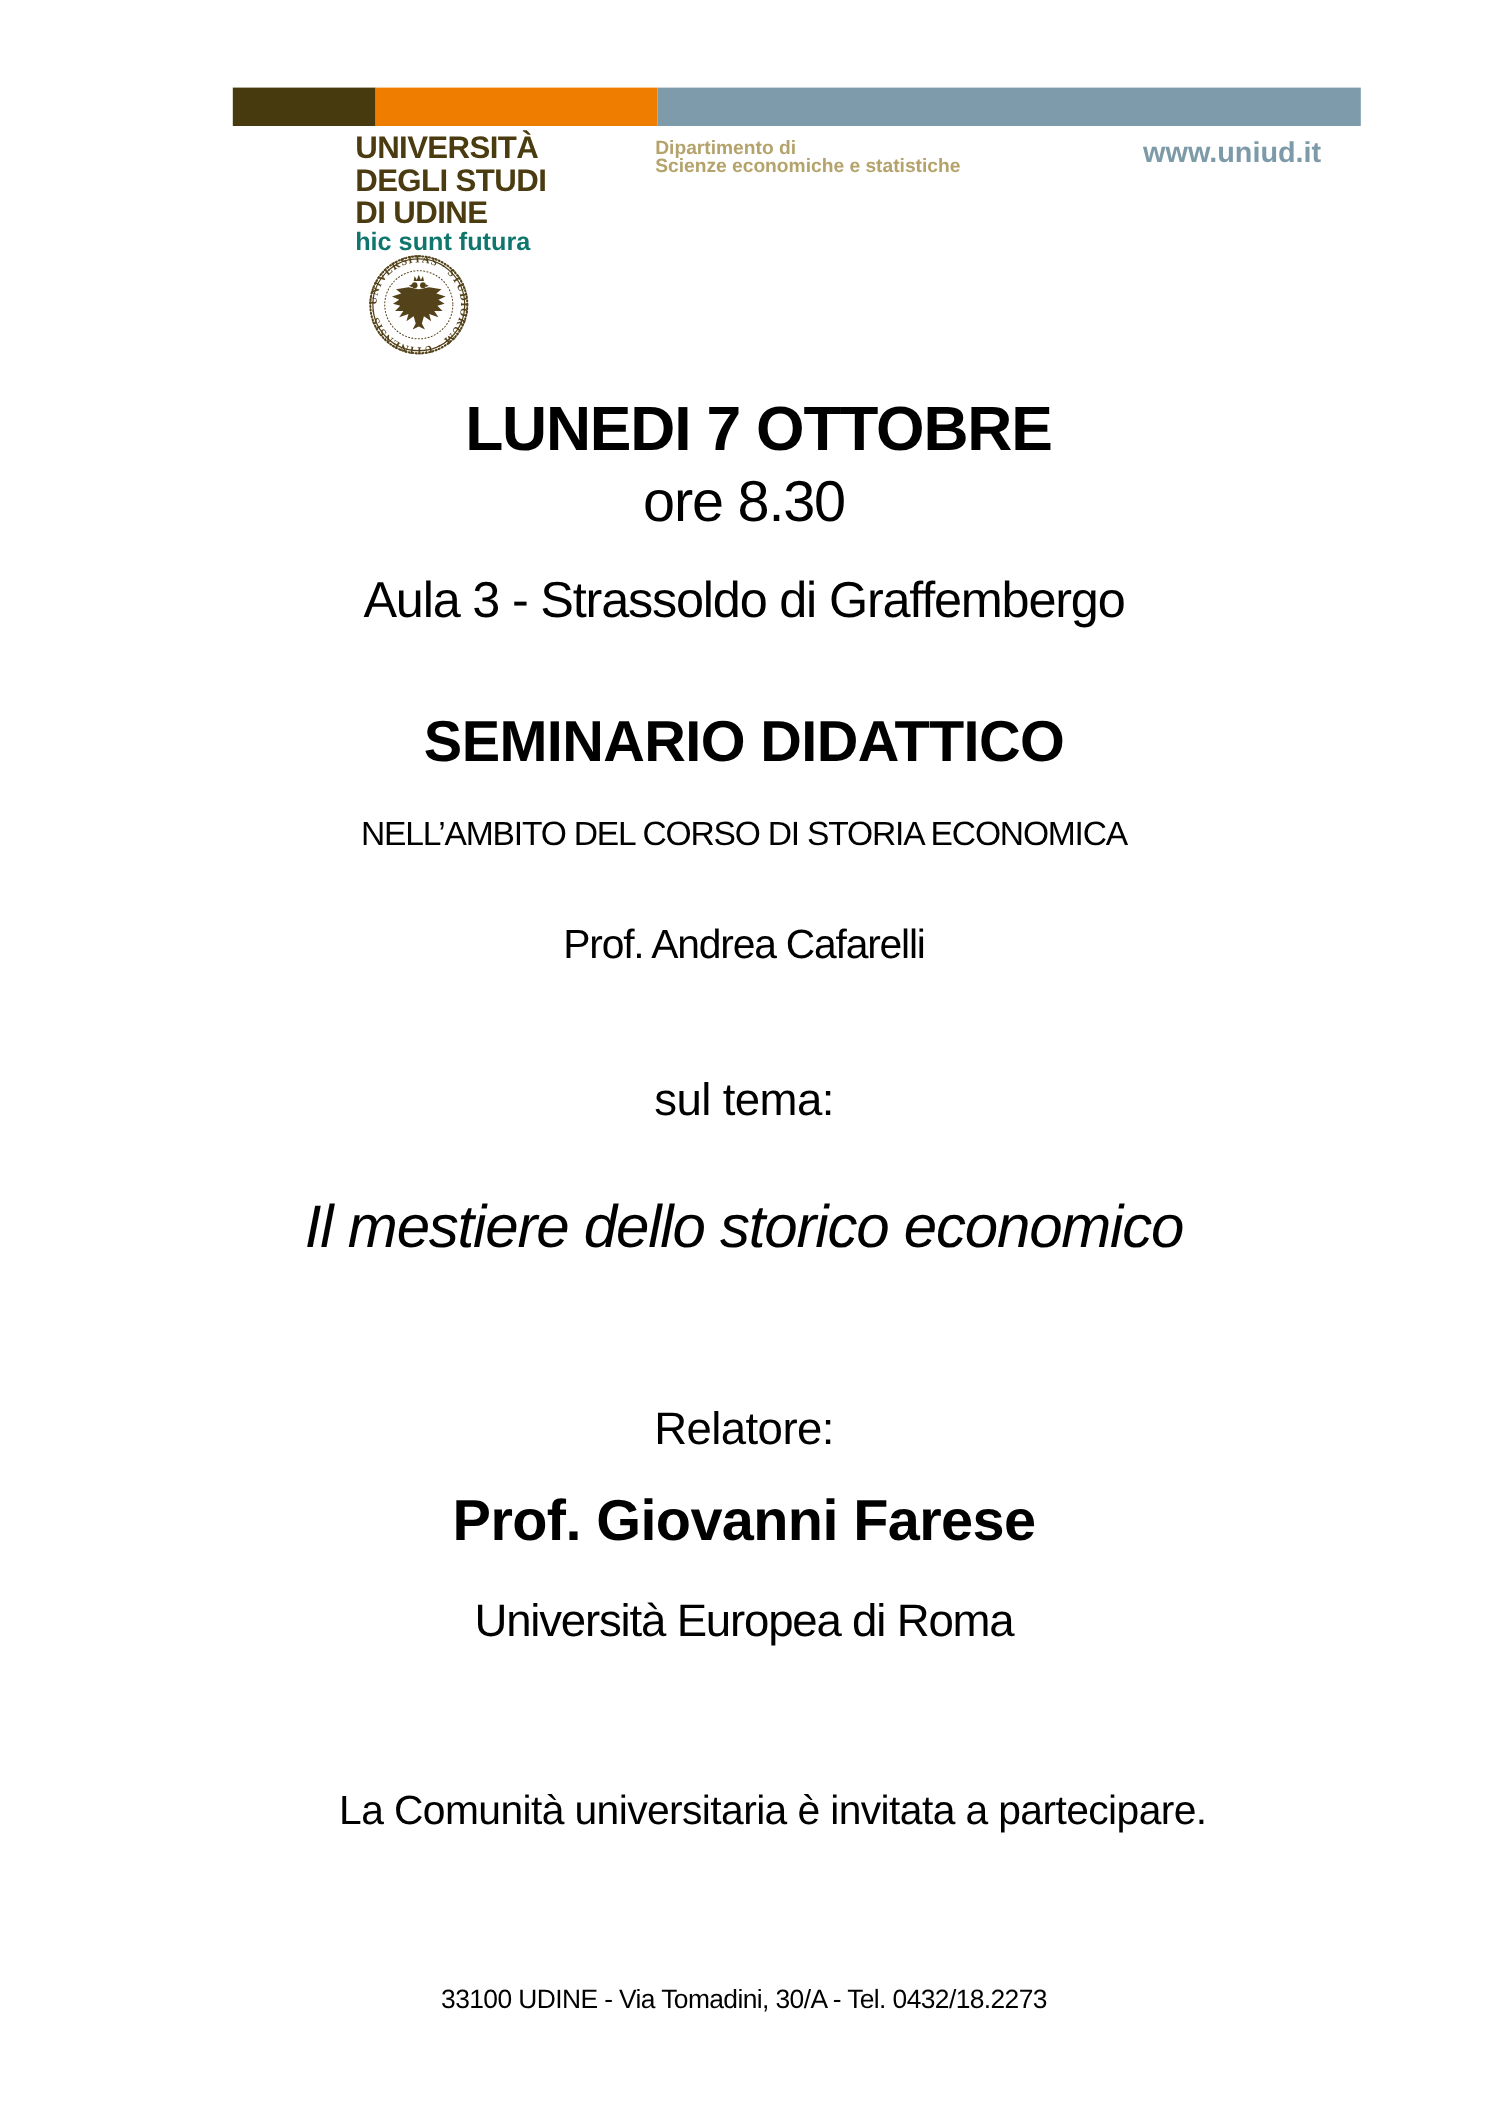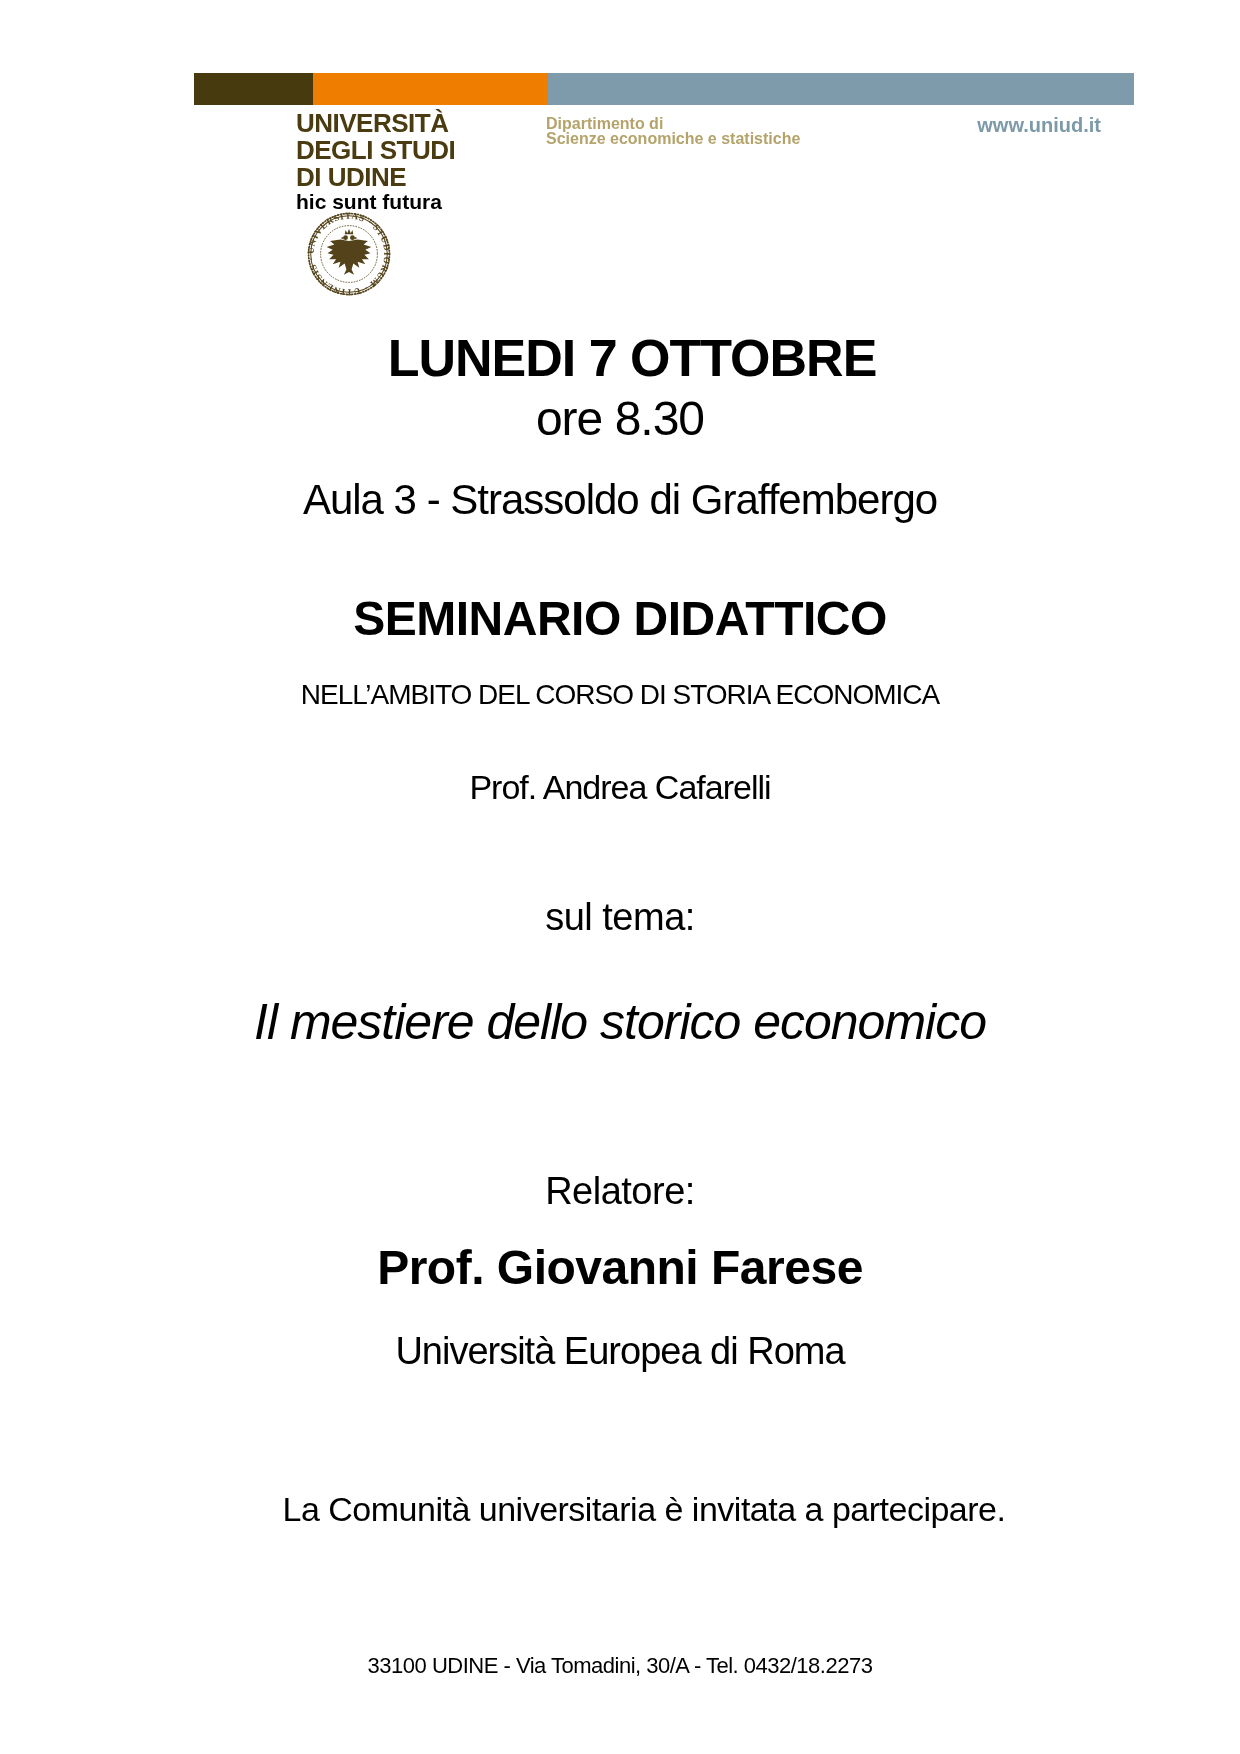--- a/index.html
+++ b/index.html
@@ -31,21 +31,21 @@
   
   .dept {
     position:absolute; left:440px; top:116px;
     font-weight:bold; font-size:16px; line-height:15px;
     color:#b4a36b;
   }
 
   
   .website {
     position:absolute; right:33px; top:114px;
-    font-weight:bold; font-size:20px; color:#7d9aa9;
+    font-weight:bold; font-size:24px; color:#7d9aa9;
     text-decoration:none; cursor:pointer;
   }
 
   
   .seal { position:absolute; left:200px; top:211px; width:86px; height:86px; color:#54431a; }
 
   
   .centered { position:absolute; left:0; width:100%; text-align:center; line-height:1.05; white-space:nowrap; }
 
   .event-date     { top:331px;  font-size:52px; font-weight:bold; letter-spacing:-1px;padding-left:24px; }
@@ -71,21 +71,21 @@
 
   <div class="bar bar-brown" style="background-color: rgb(71, 58, 14);"></div>
   <div class="bar bar-orange" style="background-color: rgb(238, 125, 0);"></div>
   <div class="bar bar-blue" style="background-color: rgb(125, 155, 171);"></div>
 
   <div class="logo-block" style="color: rgb(74, 60, 16);">
     <div>UNIVERSITÀ</div>
     <div>DEGLI STUDI</div>
     <div>DI UDINE</div>
   </div>
-  <div class="logo-motto" style="color: #000000;">hic sunt futura</div>
+  <div class="logo-motto" style="color: #0f766e;">hic sunt futura</div>
 
   <div class="dept" style="color: rgb(180, 163, 107);">
     <div>Dipartimento di</div>
     <div>Scienze economiche e statistiche</div>
   </div>
 
   <a class="website" style="color: rgb(125, 154, 169);">www.uniud.it</a>
 
   <svg class="seal" viewBox="0 0 100 100" style="color: rgb(84, 67, 26);">
     <circle cx="50" cy="50" r="47" fill="none" stroke="currentColor" stroke-width="2" stroke-dasharray="1 2.3" stroke-linecap="round"></circle>

